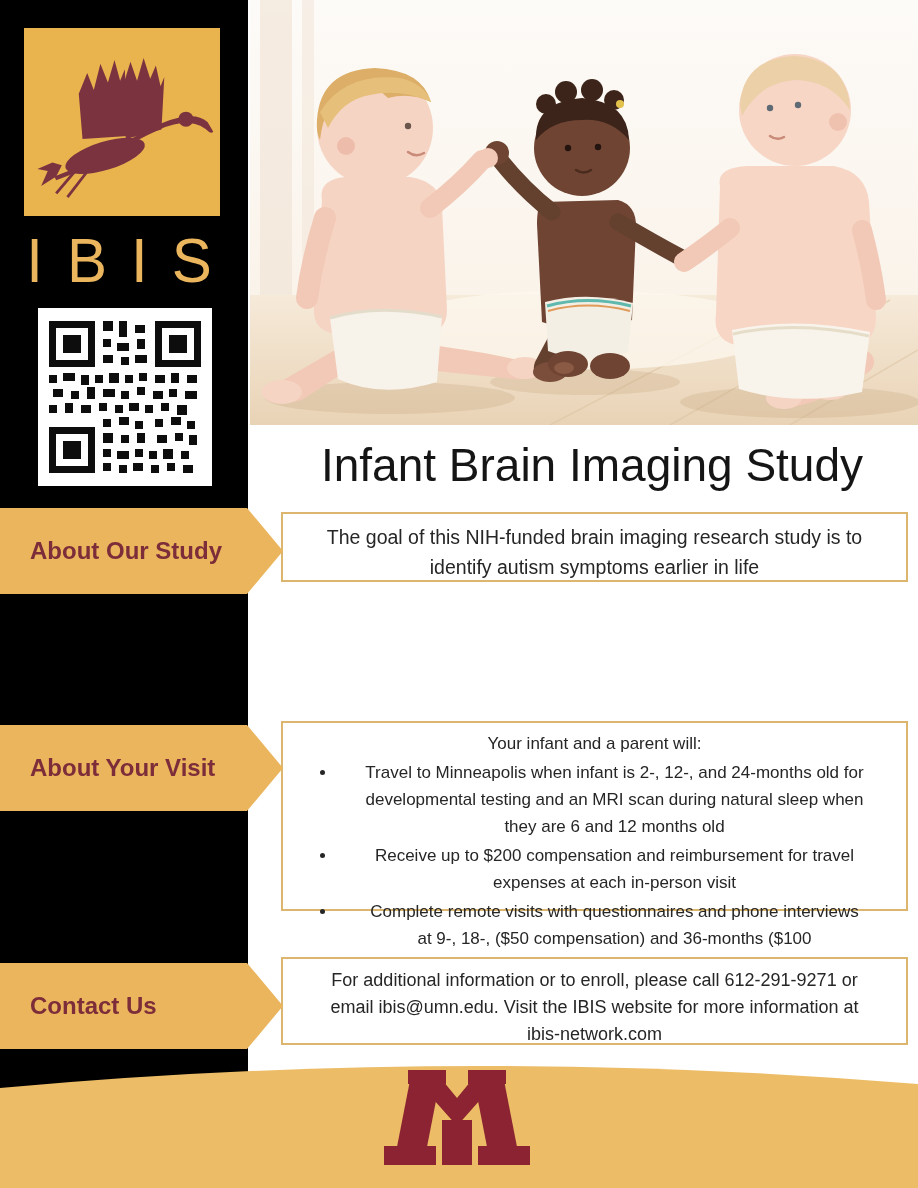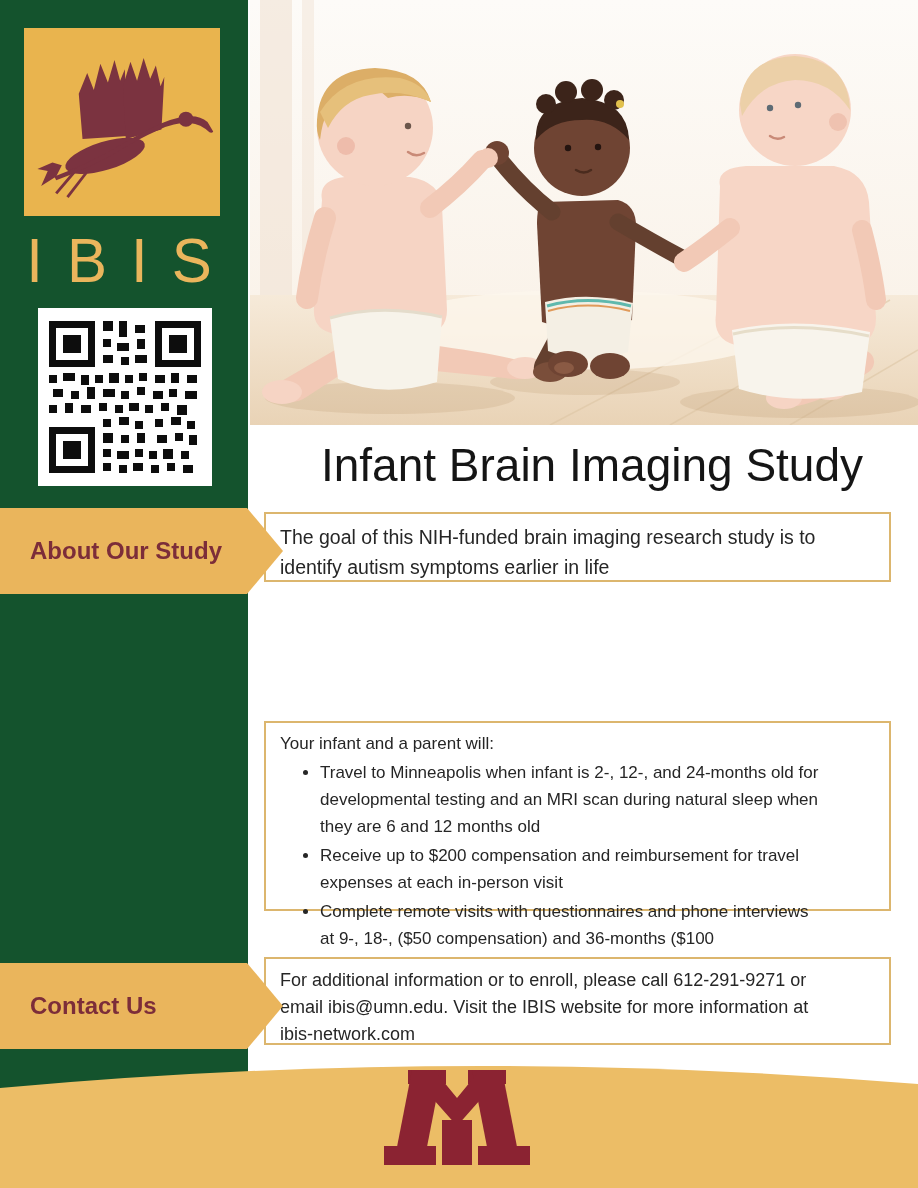--- a/index.html
+++ b/index.html
@@ -1,20 +1,20 @@
 <!DOCTYPE html>
 <html><head>
 <meta charset="utf-8">
 <style>
   html,body{margin:0;padding:0;background:#fff;}
   .page{position:relative;width:918px;height:1188px;background:#ffffff;overflow:hidden;
         font-family:"Liberation Sans",sans-serif;}
 
   
-  .sidebar{position:absolute;left:0;top:0;width:248px;height:1188px;background:#14532d;z-index:1;}
+  .sidebar{position:absolute;left:0;top:0;width:248px;height:1188px;background:#000000;z-index:1;}
   .logo-square{position:absolute;left:24px;top:28px;width:196px;height:188px;background:#e9b44e;}
   .logo-square svg{width:100%;height:100%;display:block;}
   .wordmark{position:absolute;left:0;top:226px;width:248px;text-align:center;
             color:#eab55c;font-size:60px;font-weight:300;letter-spacing:24px;
             padding-left:14px;box-sizing:border-box;transform:scaleY(1.05);}
   .qr-box{position:absolute;left:38px;top:308px;width:174px;height:178px;background:#ffffff;}
   .qr-box svg{position:absolute;left:7px;top:9px;}
 
   
   .hero{position:absolute;left:250px;top:0;width:668px;height:425px;z-index:0;}
@@ -25,22 +25,22 @@
          font-size:46px;font-weight:400;color:#151515;letter-spacing:0px;z-index:2;}
 
   
   .arrow{position:absolute;left:0;width:283px;height:86px;background:#eab55c;z-index:3;
          clip-path:polygon(0 0,247px 0,283px 50%,247px 100%,0 100%);
          display:flex;align-items:center;}
   .arrow span{color:#7c2d39;font-weight:bold;font-size:24px;padding-left:30px;}
   .arrow1{top:508px;} .arrow2{top:610px;} .arrow3{top:725px;} .arrow4{top:963px;}
 
   
-  .box{position:absolute;left:264px;width:627px;background:#ffffff;border:2px solid #dcb66e;
-       box-sizing:border-box;z-index:2;color:#262626;}
+  .box{position:absolute;left:281px;width:627px;background:#ffffff;border:2px solid #dcb66e;
+       box-sizing:border-box;z-index:2;color:#262626;text-align:center;}
   .box p{margin:0;white-space:pre-line;}
   .box1{top:512px;height:70px;padding:8px 14px;font-size:19.5px;line-height:30px;}
   .box2{top:607px;height:86px;padding:7px 14px;font-size:18px;line-height:30px;overflow:visible;}
   .box3{top:721px;height:190px;padding:7px 14px;font-size:17px;line-height:27px;overflow:visible;}
   .box4{top:957px;height:88px;padding:8px 14px;font-size:18px;line-height:27px;}
   .box3 ul{margin:2px 0 0 0;padding-left:40px;}
   .box3 li{white-space:pre-line;margin:0 0 2px 0;}
 
   
   .footer{position:absolute;left:0;bottom:0;width:918px;height:130px;z-index:4;}
@@ -242,20 +242,23 @@
 
   <div class="arrow arrow1">
     <span>About Our Study</span>
   </div>
   <div class="box box1">
     <p>The goal of this NIH-funded brain imaging research study is to
 identify autism symptoms earlier in life</p>
   </div>
 
 
+  <div class="arrow arrow3">
+    <span>About Your Visit</span>
+  </div>
   <div class="box box3">
     <p>Your infant and a parent will:</p>
     <ul>
       <li>Travel to Minneapolis when infant is 2-, 12-, and 24-months old for
 developmental testing and an MRI scan during natural sleep when
 they are 6 and 12 months old</li>
       <li>Receive up to $200 compensation and reimbursement for travel
 expenses at each in-person visit</li>
       <li>Complete remote visits with questionnaires and phone interviews
 at 9-, 18-, ($50 compensation) and 36-months ($100

